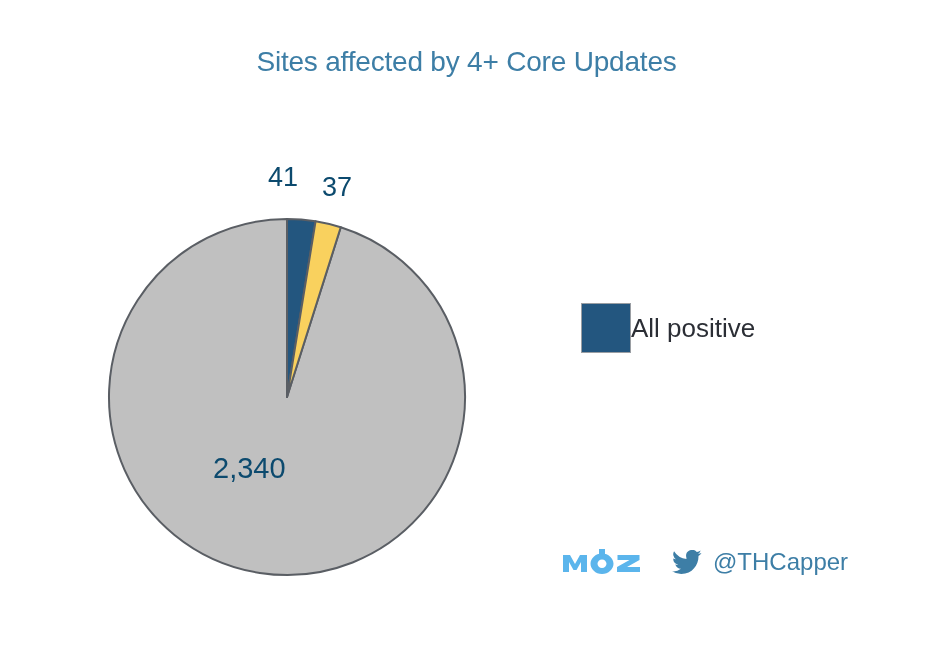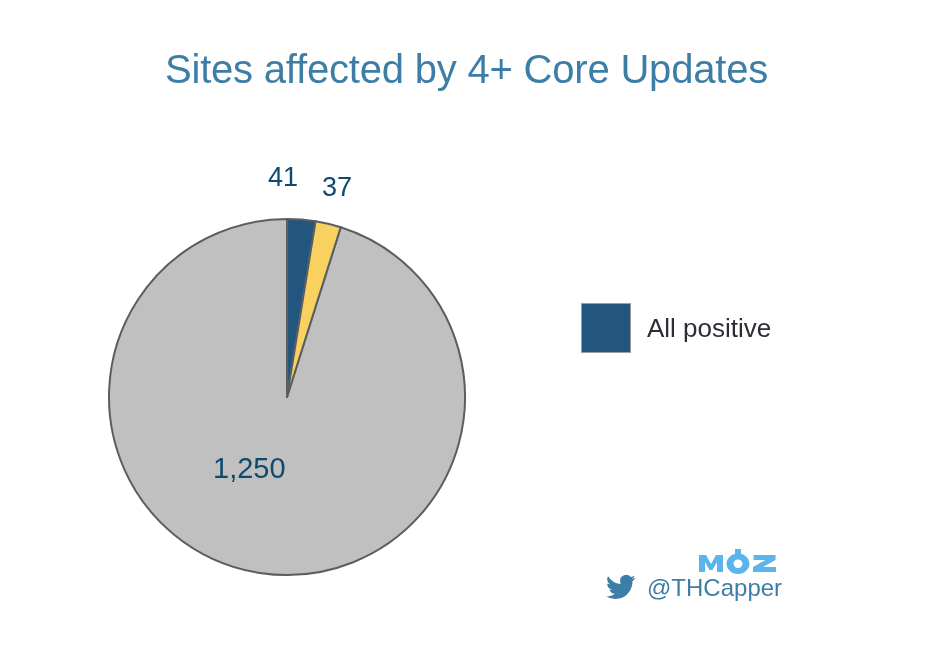--- a/index.html
+++ b/index.html
@@ -20,21 +20,21 @@
     inset: 0;
   }
 
   
   .chart-title {
     position: absolute;
     top: 46px;
     left: 0;
     width: 933px;
     text-align: center;
-    font-size: 40px;
+    font-size: 28px;
     font-weight: 400;
     letter-spacing: -0.2px;
     color: #3D7EA6;
     line-height: 1.15;
     white-space: nowrap;
   }
 
   
   .pie-wrap {
     position: absolute;
@@ -70,35 +70,33 @@
     height: 79px;
   }
   .legend-swatch {
     width: 50px;
     height: 50px;
     border: 1px solid #9A9EA3;
     box-sizing: border-box;
     flex: 0 0 auto;
   }
   .legend-label {
-    margin-left: 16px;
     font-size: 26px;
     color: #2B2E35;
     line-height: 1;
     white-space: nowrap;
   }
 
   
   .footer {
     position: absolute;
-    left: 580px;
+    left: 562px;
     top: 549px;
     display: flex;
-    align-items: flex-end;
-    flex-direction: column;
+    align-items: center;
   }
   .moz-logo {
     display: block;
   }
   .twitter-group {
     display: flex;
     align-items: center;
     margin-left: 26px;
   }
   .twitter-bird { display: block; }
@@ -123,21 +121,21 @@
       <path id="slice-mixed" fill="#C0C0C0" stroke="#5A5E64" stroke-width="2" stroke-linejoin="round" d="M 187 192 L 240.74 22.31 A 178 178 0 1 1 187.00 14.00 Z"></path>
 
       <path id="slice-positive" fill="#23567F" stroke="#5A5E64" stroke-width="2" stroke-linejoin="round" d="M 187 192 L 187.00 14.00 A 178 178 0 0 1 215.57 16.31 Z"></path>
 
       <path id="slice-negative" fill="#F9D15E" stroke="#5A5E64" stroke-width="2" stroke-linejoin="round" d="M 187 192 L 215.57 16.31 A 178 178 0 0 1 240.74 22.31 Z"></path>
     </svg>
   </div>
 
   <div class="slice-label label-positive">41</div>
   <div class="slice-label label-negative">37</div>
-  <div class="slice-label label-mixed">1,250</div>
+  <div class="slice-label label-mixed">2,340</div>
 
   <div class="legend">
 
     <div class="legend-item">
       <span class="legend-swatch" style="background-color: rgb(35, 86, 127);"></span>
       <span class="legend-label">All positive</span>
     </div>
 
 
 

